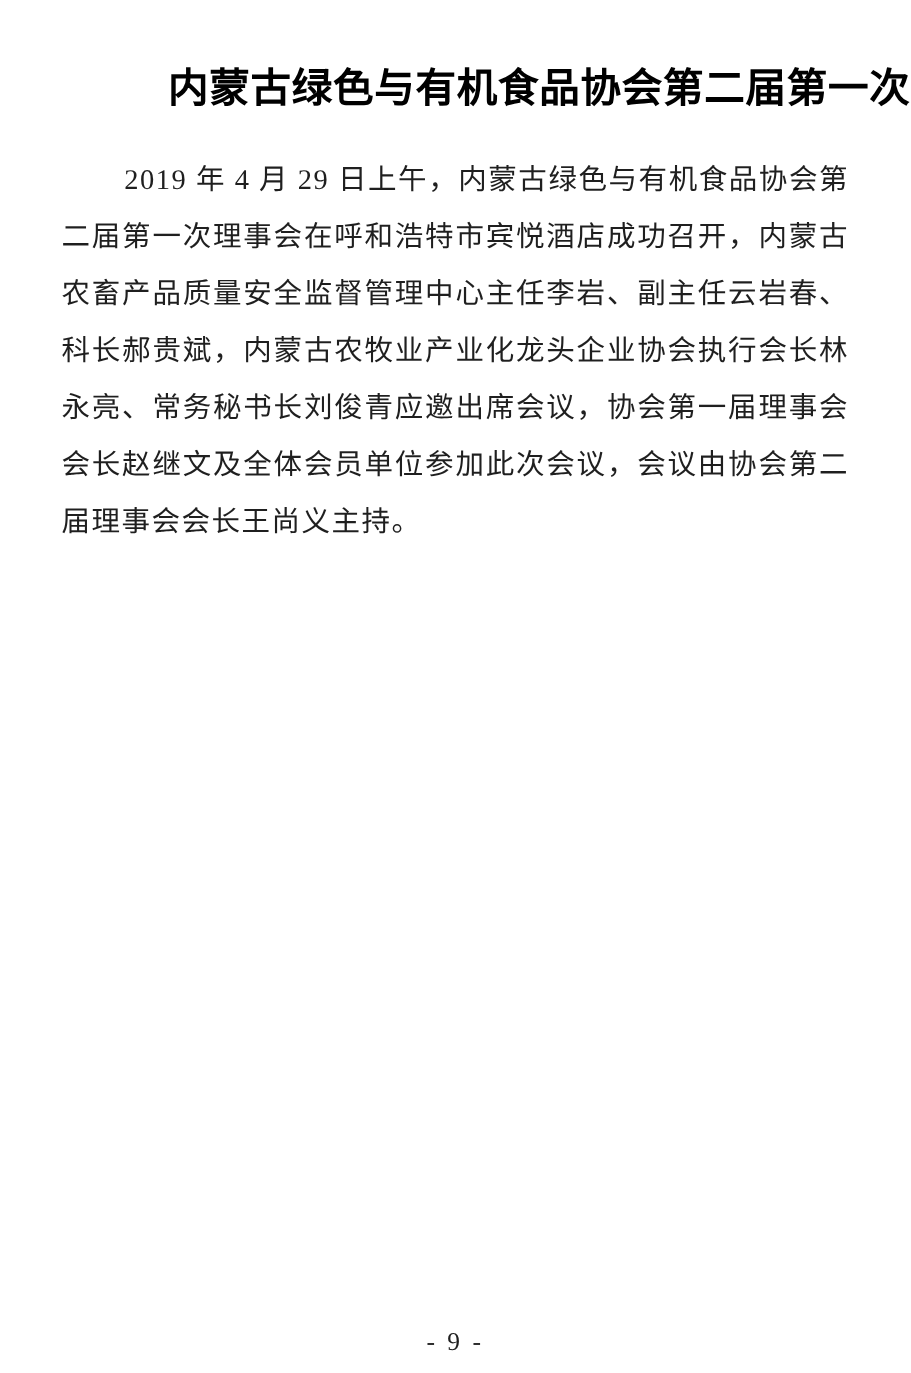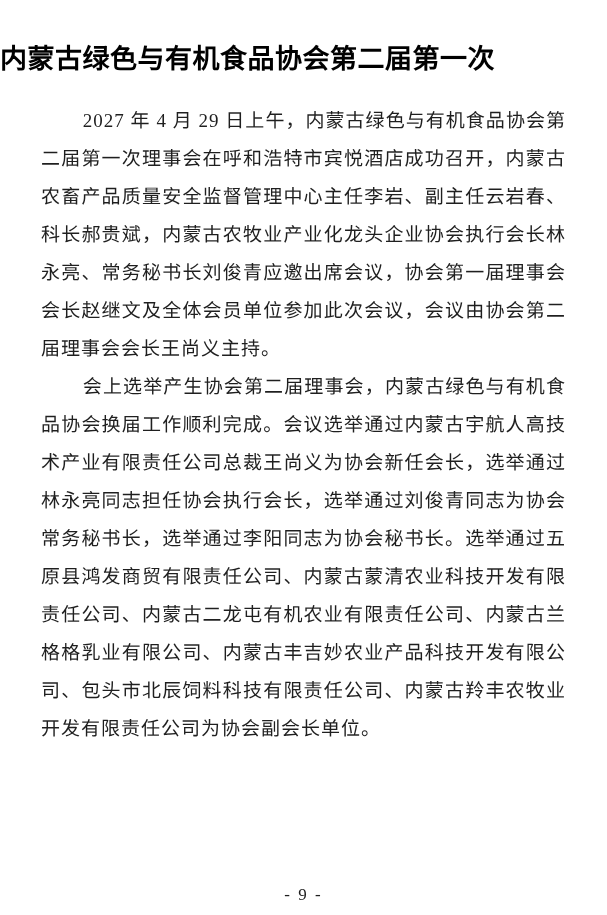--- a/index.html
+++ b/index.html
@@ -12,21 +12,21 @@
     width: 607px;
     height: 915px;
     margin: 0 auto;
     background: #ffffff;
     overflow: hidden;
     font-family: "Liberation Serif", "DejaVu Serif", serif;
     color: #1f1f1f;
   }
   .doc-title {
     padding-top: 16px;
-    text-align: left;
+    text-align: right;
     font-weight: bold;
     color: #000000;
     font-size: 27px;
     line-height: 50px;
     letter-spacing: 0.5px;
   }
   .doc-title .title-line {
     display: block;
   }
   .doc-body {
@@ -56,19 +56,18 @@
 </head>
 <body>
 
 <div class="page">
 
   <h1 class="doc-title">
     <span class="title-line">内蒙古绿色与有机食品协会第二届第一次</span>
   </h1>
 
   <div class="doc-body">
-    <p>2027 年 4 月 29 日上午，内蒙古绿色与有机食品协会第二届第一次理事会在呼和浩特市宾悦酒店成功召开，内蒙古农畜产品质量安全监督管理中心主任李岩、副主任云岩春、科长郝贵斌，内蒙古农牧业产业化龙头企业协会执行会长林永亮、常务秘书长刘俊青应邀出席会议，协会第一届理事会会长赵继文及全体会员单位参加此次会议，会议由协会第二届理事会会长王尚义主持。</p>
-    <p>会上选举产生协会第二届理事会，内蒙古绿色与有机食品协会换届工作顺利完成。会议选举通过内蒙古宇航人高技术产业有限责任公司总裁王尚义为协会新任会长，选举通过林永亮同志担任协会执行会长，选举通过刘俊青同志为协会常务秘书长，选举通过李阳同志为协会秘书长。选举通过五原县鸿发商贸有限责任公司、内蒙古蒙清农业科技开发有限责任公司、内蒙古二龙屯有机农业有限责任公司、内蒙古兰格格乳业有限公司、内蒙古丰吉妙农业产品科技开发有限公司、包头市北辰饲料科技有限责任公司、内蒙古羚丰农牧业开发有限责任公司为协会副会长单位。</p>
+    <p>2019 年 4 月 29 日上午，内蒙古绿色与有机食品协会第二届第一次理事会在呼和浩特市宾悦酒店成功召开，内蒙古农畜产品质量安全监督管理中心主任李岩、副主任云岩春、科长郝贵斌，内蒙古农牧业产业化龙头企业协会执行会长林永亮、常务秘书长刘俊青应邀出席会议，协会第一届理事会会长赵继文及全体会员单位参加此次会议，会议由协会第二届理事会会长王尚义主持。</p>
   </div>
 
   <div class="page-footer">- 9 -</div>
 
 </div>
 
 </body></html>

